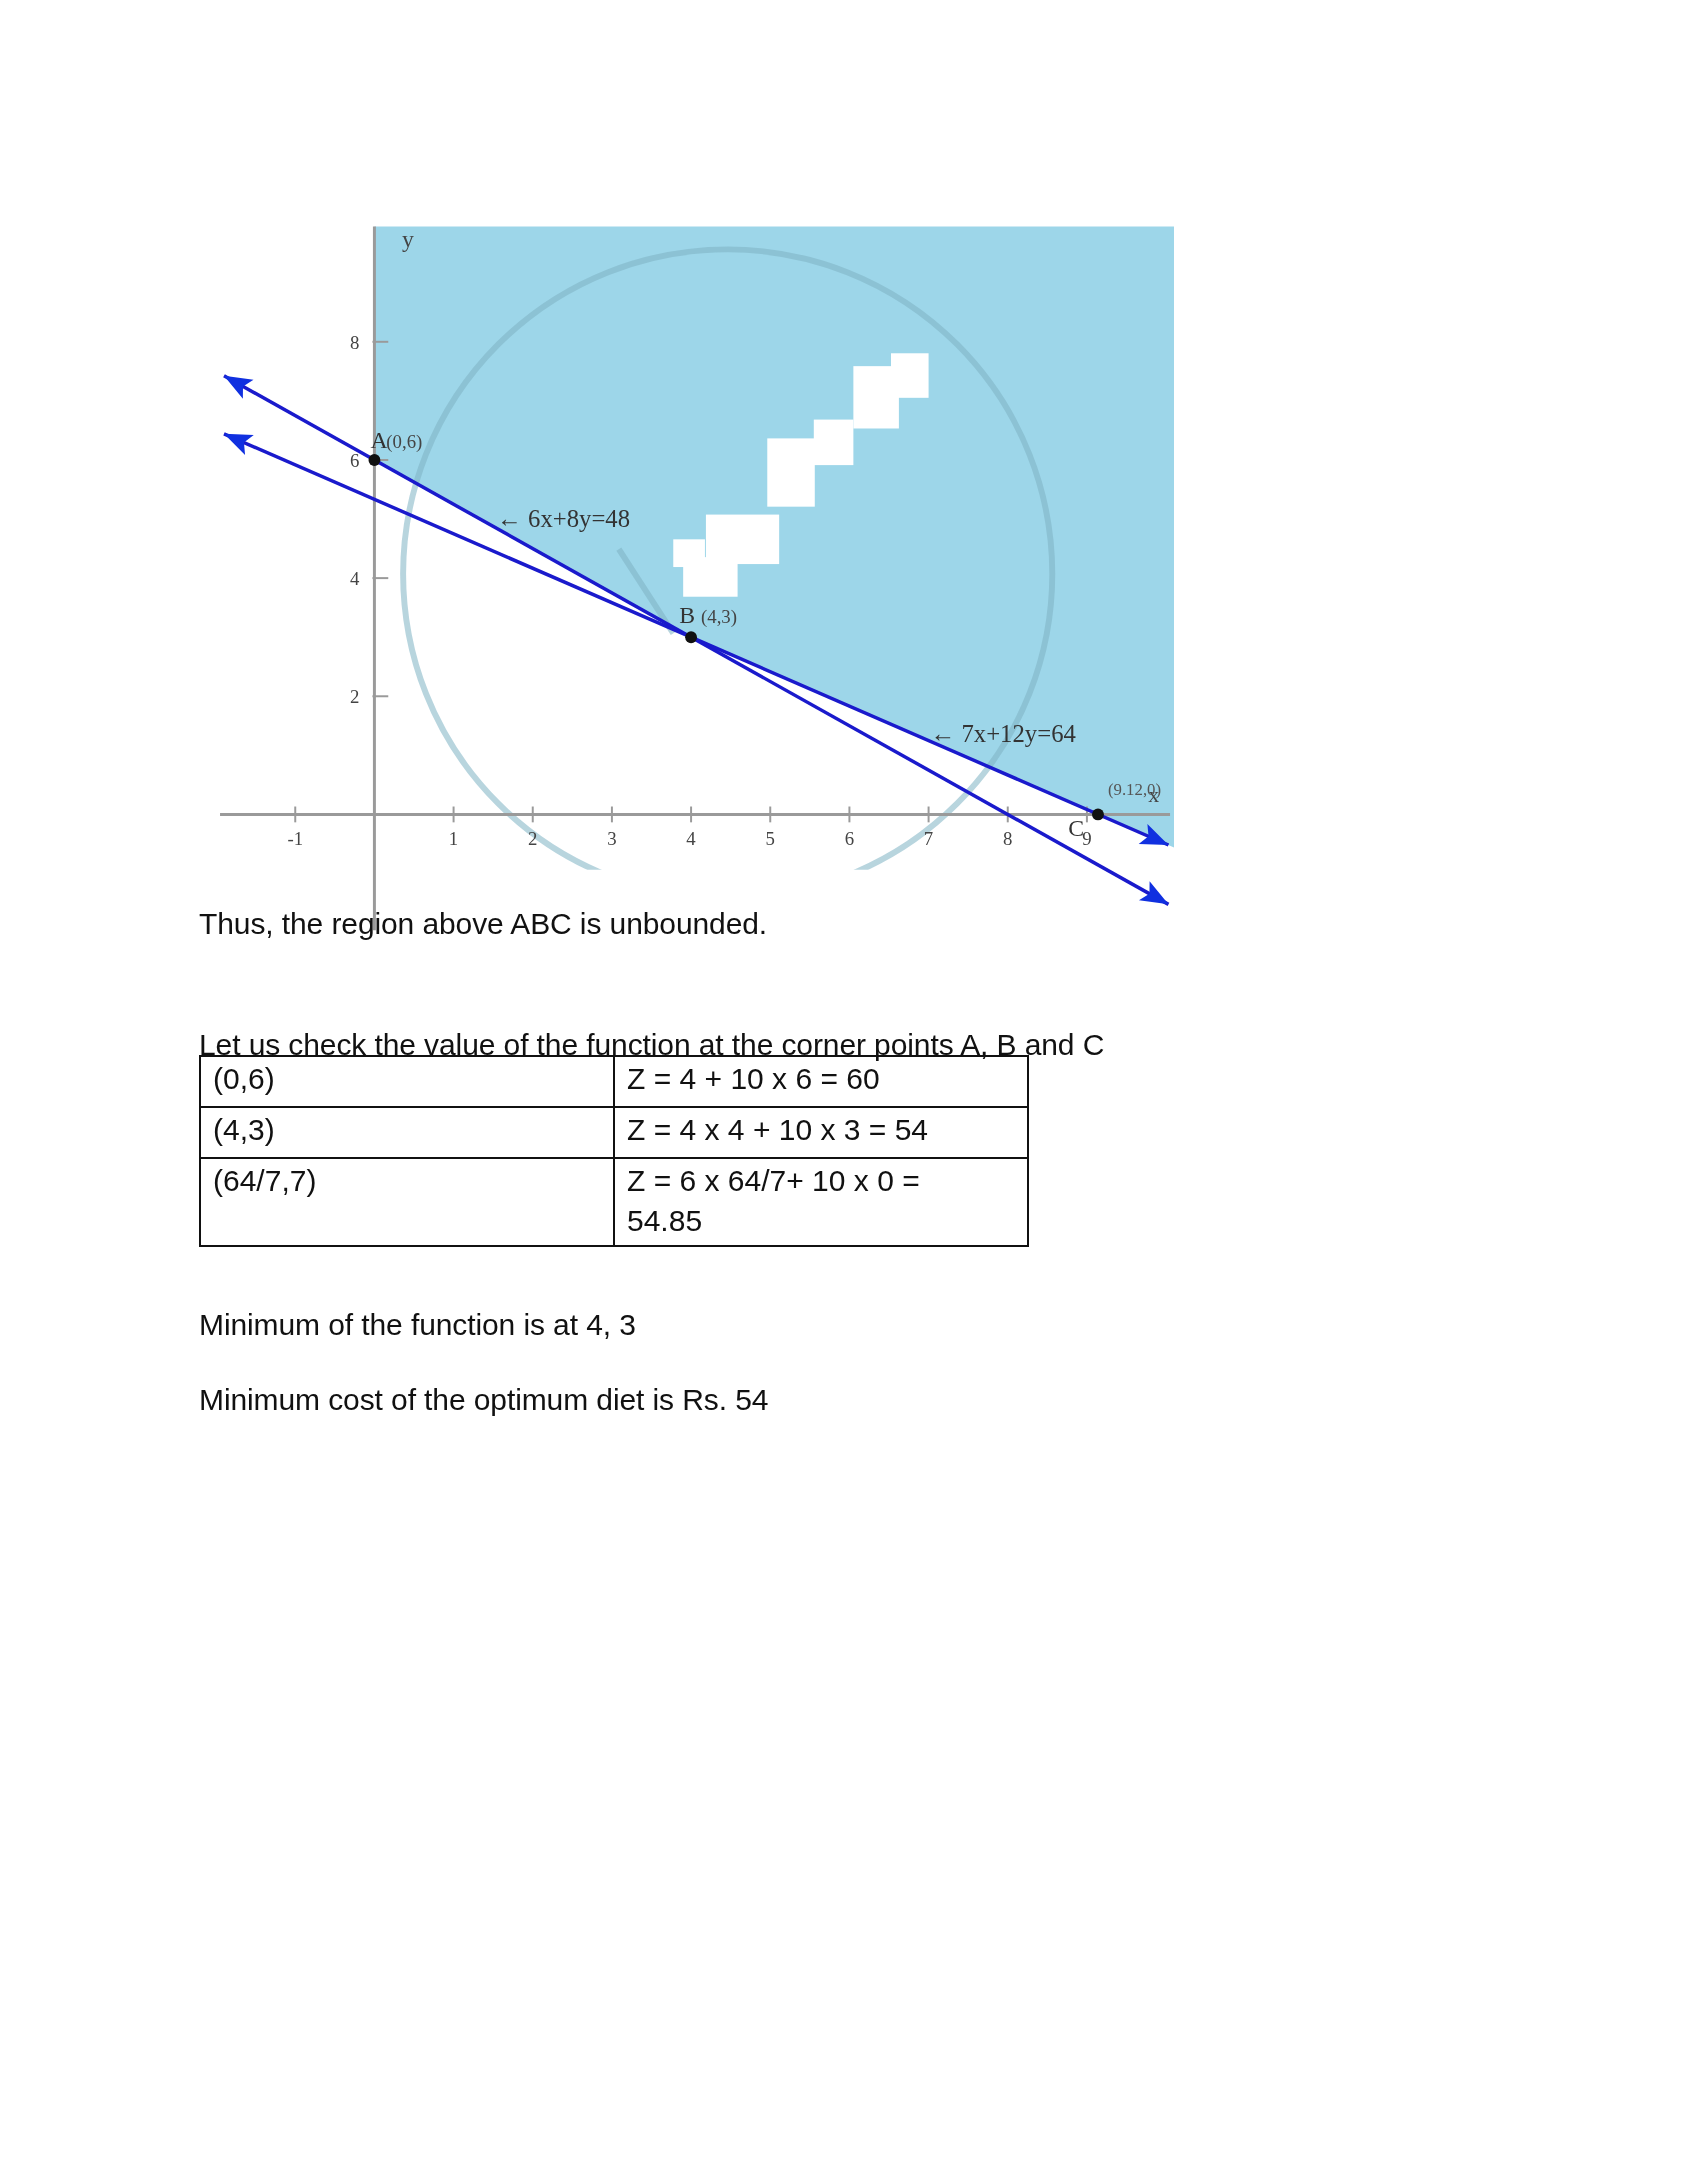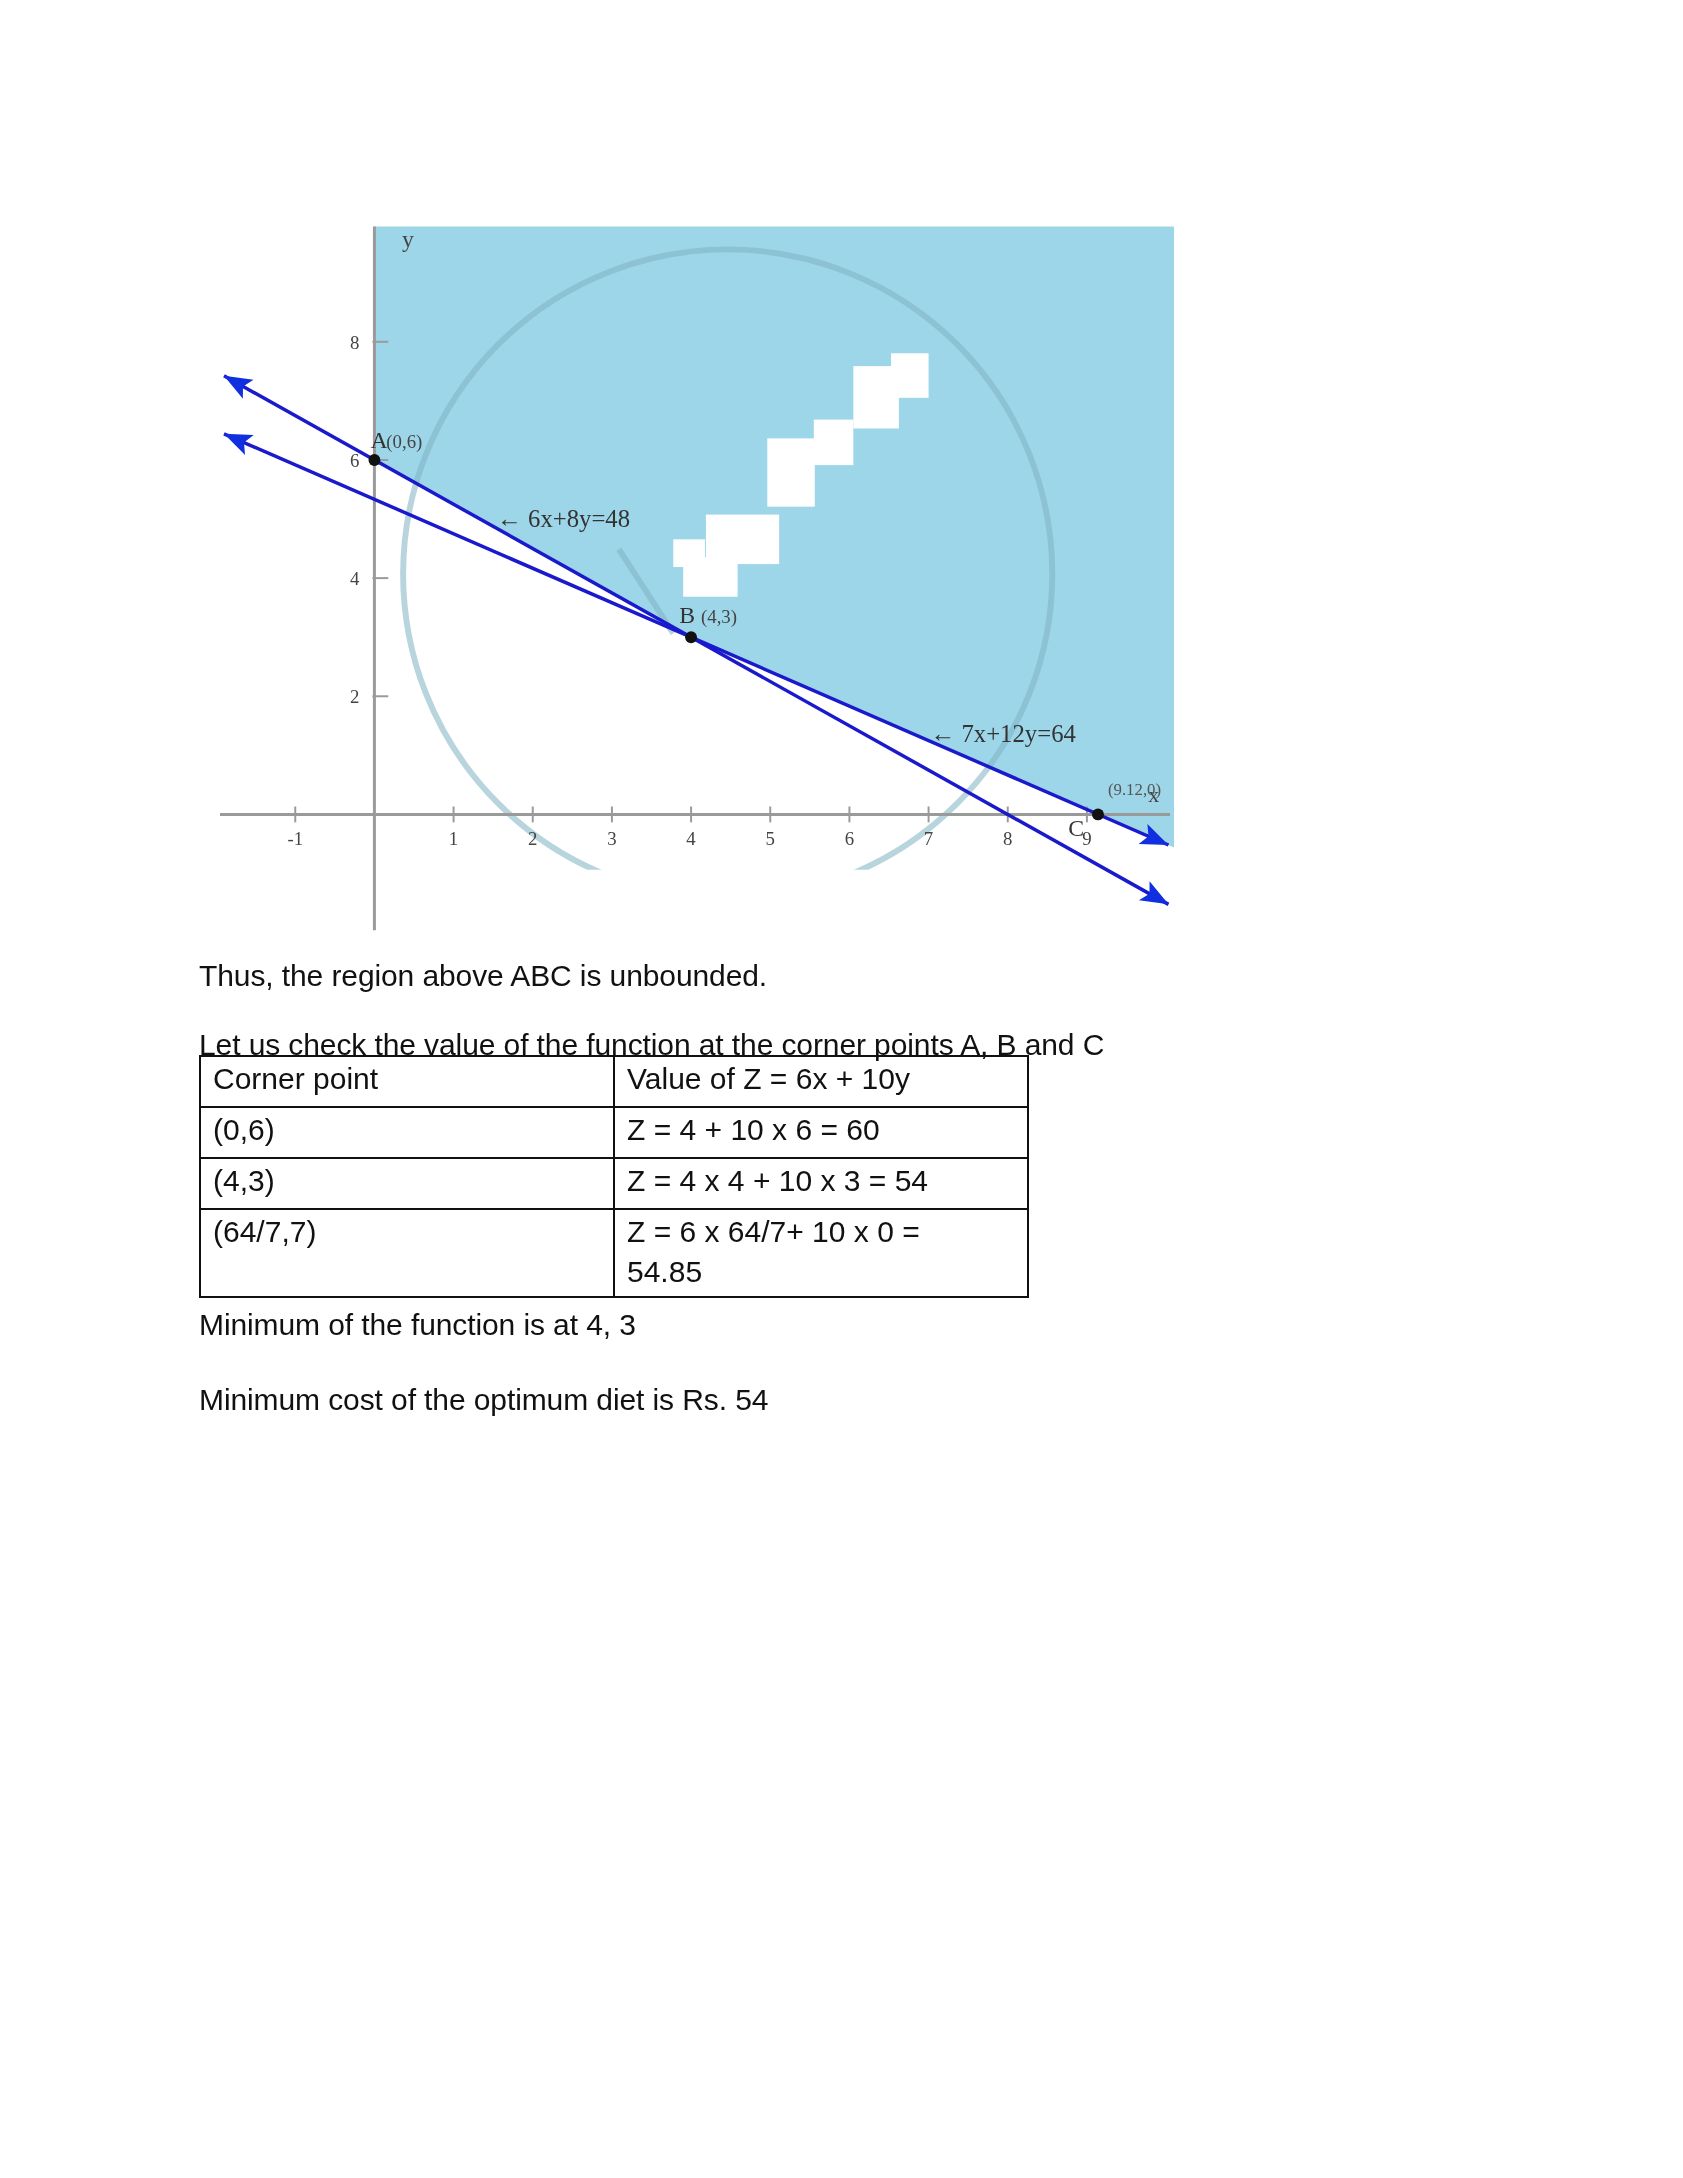--- a/index.html
+++ b/index.html
@@ -1,21 +1,21 @@
 <!DOCTYPE html>
 <html><head>
   <meta charset="utf-8">
   <style>
     html, body { margin: 0; padding: 0; background: #ffffff; }
     body { width: 1683px; height: 2178px; position: relative; overflow: hidden;
            font-family: "Liberation Sans", sans-serif; color: #111; }
     #graph { position: absolute; left: 0; top: 0; width: 1683px; height: 950px; }
     .para { position: absolute; left: 199px; font-size: 30px; line-height: 40px; white-space: nowrap;
             color: #111; letter-spacing: -0.1px; }
-    #p-region { top: 956px; }
+    #p-region { top: 904px; }
     #p-check { top: 1025px; }
     #p-min-at { top: 1305px; }
     #p-min-cost { top: 1380px; }
     table.corner-table { position: absolute; left: 199px; top: 1055px; width: 830px;
             border-collapse: collapse; font-size: 30px; table-layout: fixed; }
     table.corner-table td { border: 2px solid #111; padding: 2px 12px 4px 12px; vertical-align: top;
             line-height: 40px; height: 43px; }
     table.corner-table td.col-a { width: 388px; }
     table.corner-table tr.tall td { height: 74px; }
     .svgtext-serif { font-family: "Liberation Serif", "DejaVu Serif", serif; }
@@ -104,24 +104,20 @@
       <text x="1079.2" y="845" font-size="24" fill="#333" class="svgtext-serif">C</text>
       <text x="1119.2" y="803" font-size="17" fill="#555" class="svgtext-serif">(9.12,0)</text>
     </g>
 </svg>
 
 <div class="para" id="p-region">Thus, the region above ABC is unbounded.</div>
 <div class="para" id="p-check">Let us check the value of the function at the corner points A, B and C</div>
 
 <table class="corner-table">
   <tbody>
-      <tr>
-    <td class="col-a">Corner point</td>
-    <td>Value of Z = 6x + 10y</td>
-  </tr>
   <tr>
     <td class="col-a">(0,6)</td>
     <td>Z = 4 + 10 x 6 = 60</td>
   </tr>
   <tr>
     <td class="col-a">(4,3)</td>
     <td>Z = 4 x 4 + 10 x 3 = 54</td>
   </tr>
   <tr class="tall">
     <td class="col-a">(64/7,7)</td>

